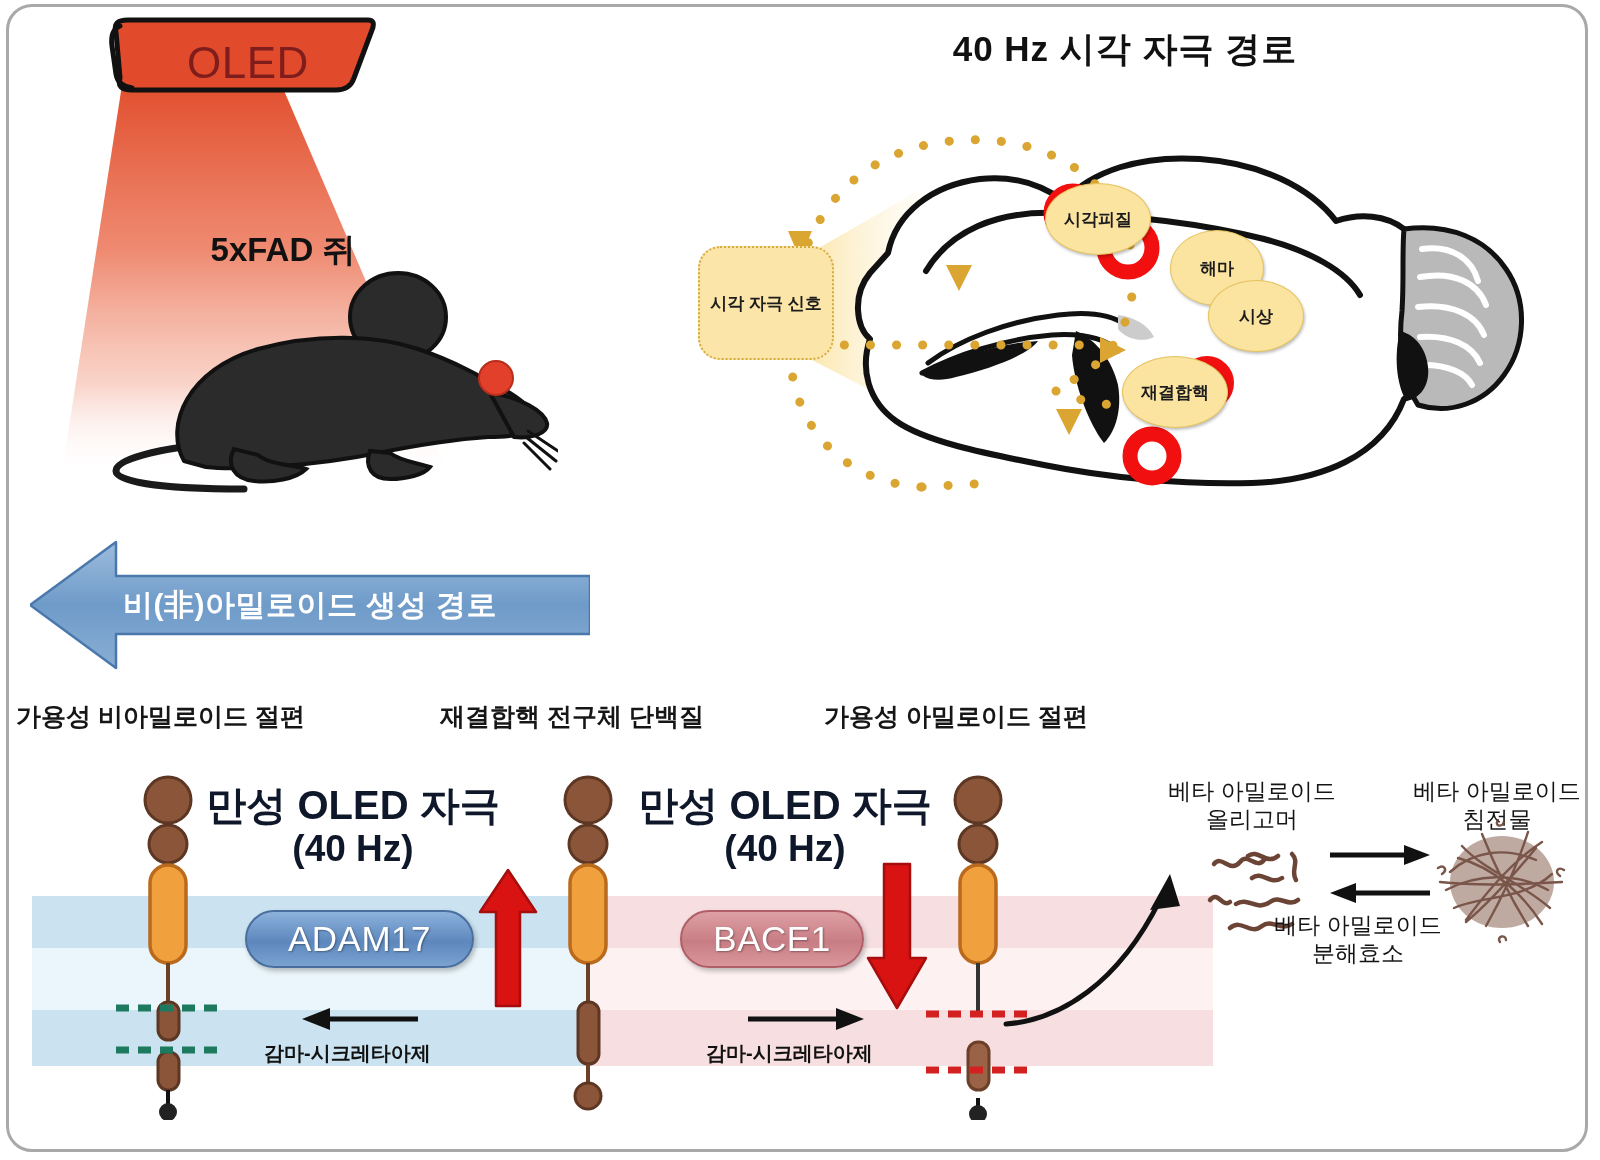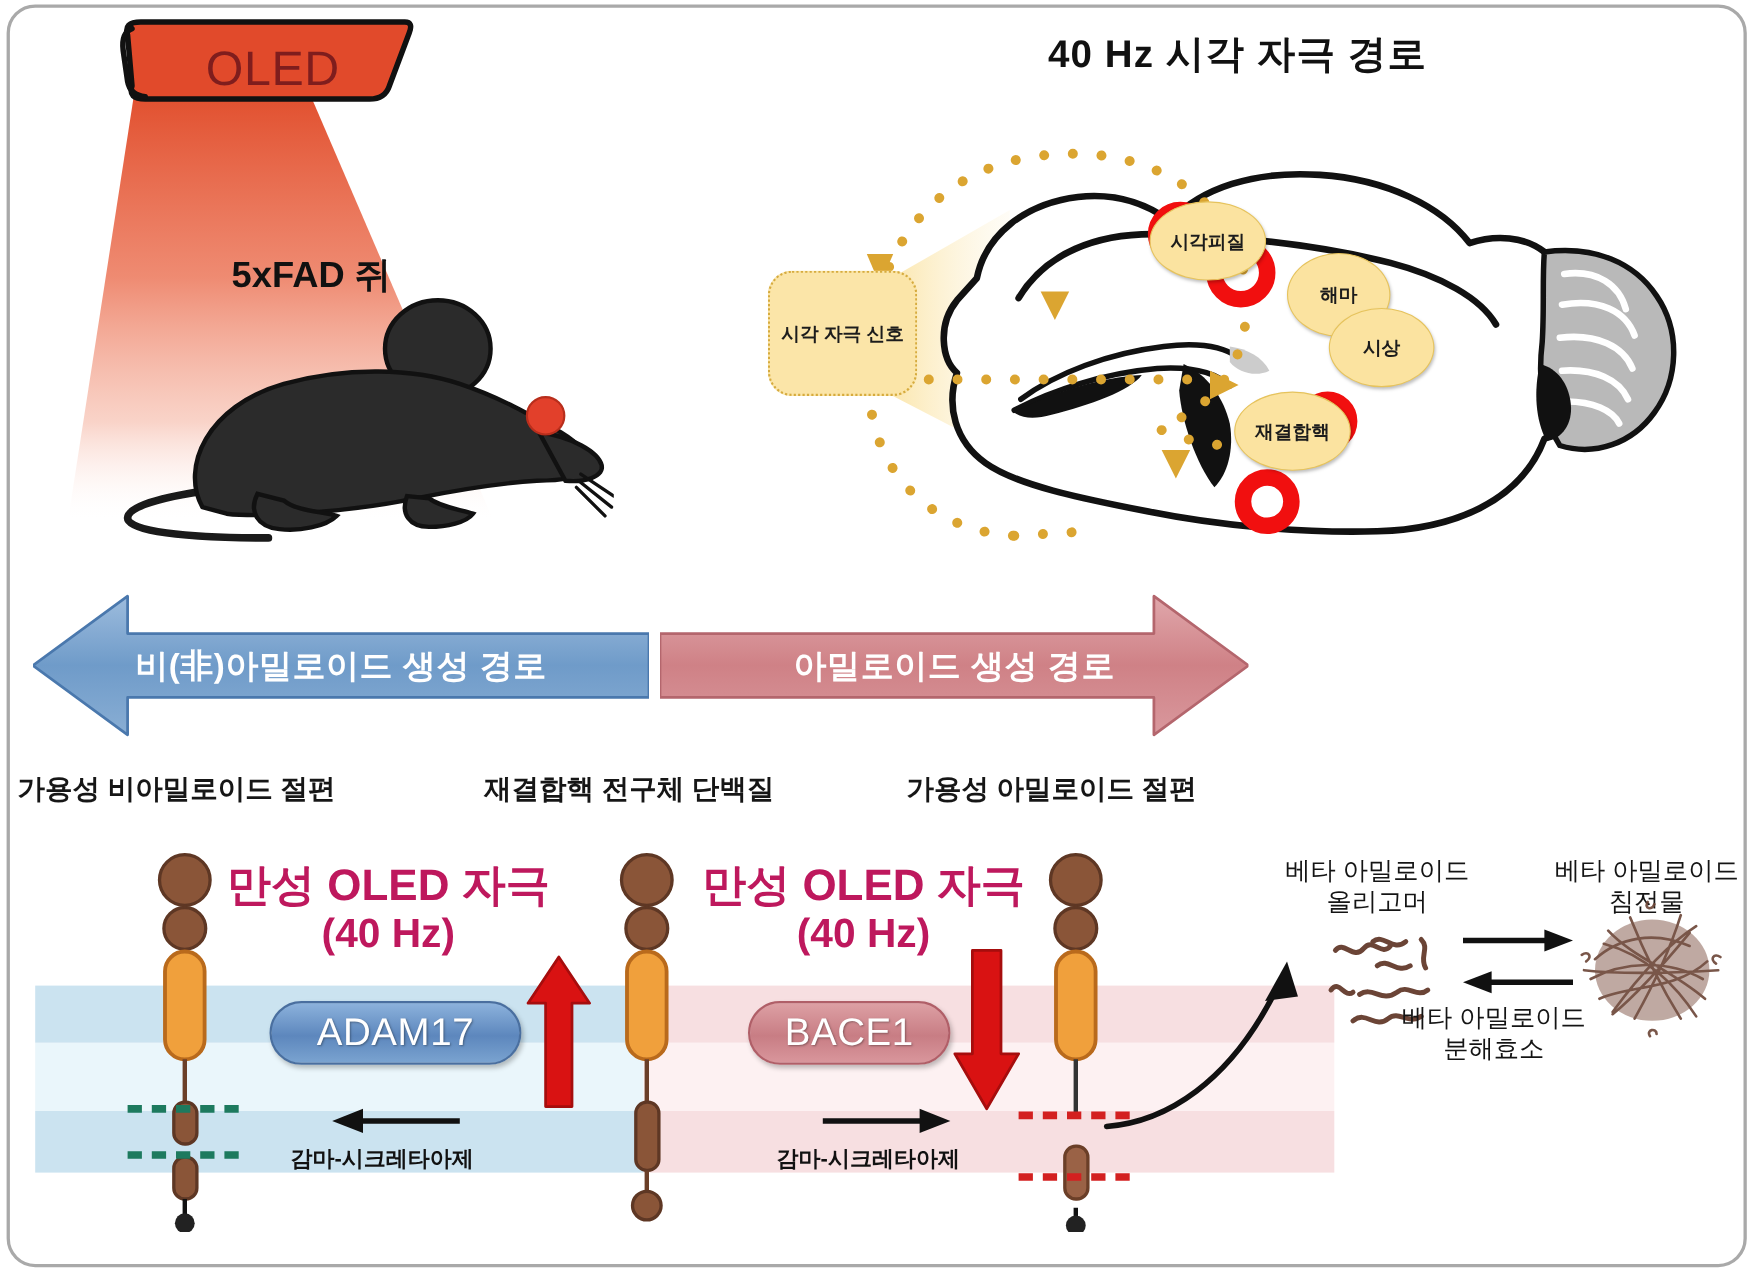--- a/index.html
+++ b/index.html
@@ -188,21 +188,21 @@
   #enzyme-bace1 {
     left: 680px; top: 910px; width: 180px; height: 54px;
     background: linear-gradient(180deg,#dda0a4 0%, #c87d84 55%, #d9969c 100%);
     border: 2px solid #b05f68;
   }
 
   
   .stim {
     position: absolute;
     text-align: center;
-    color: #be185d;
+    color: #0f172a;
     font-weight: 700;
     line-height: 1.15;
   }
   .stim .l1 { font-size: 40px; display: block; }
   .stim .l2 { font-size: 37px; display: block; }
 
   
   .gsec-label {
     position: absolute;
     font-size: 20px;
@@ -377,33 +377,20 @@
           <stop offset="0%" stop-color="#9dbcdd"></stop>
           <stop offset="50%" stop-color="#6f9bc9"></stop>
           <stop offset="100%" stop-color="#89aed4"></stop>
         </linearGradient>
       </defs>
       <polygon points="0,65 86,2 86,36 560,36 560,94 86,94 86,128" fill="url(#blueArrow)" stroke="#4a78ad" stroke-width="2.5" stroke-linejoin="round"></polygon>
     </svg>
     <div class="bigarrow-label">비(非)아밀로이드 생성 경로</div>
   </div>
 
-  <div id="arrow-amy">
-    <svg width="535" height="130" viewBox="0 0 535 130">
-      <defs>
-        <linearGradient id="redArrow" x1="0" y1="0" x2="0" y2="1">
-          <stop offset="0%" stop-color="#e0a7ab"></stop>
-          <stop offset="50%" stop-color="#cf8186"></stop>
-          <stop offset="100%" stop-color="#d9989d"></stop>
-        </linearGradient>
-      </defs>
-      <polygon points="535,65 449,2 449,36 0,36 0,94 449,94 449,128" fill="url(#redArrow)" stroke="#b4666d" stroke-width="2.5" stroke-linejoin="round"></polygon>
-    </svg>
-    <div class="bigarrow-label" style="padding-right:70px;">아밀로이드 생성 경로</div>
-  </div>
 
   <div class="path-label" style="left:16px; top:700px;">가용성 비아밀로이드 절편</div>
   <div class="path-label" style="left:440px; top:700px;">재결합핵 전구체 단백질</div>
   <div class="path-label" style="left:824px; top:700px;">가용성 아밀로이드 절편</div>
 
   <div id="membrane-blue">
     <div class="memb-band mb1"></div>
     <div class="memb-band mb2"></div>
     <div class="memb-band mb3"></div>
   </div>

